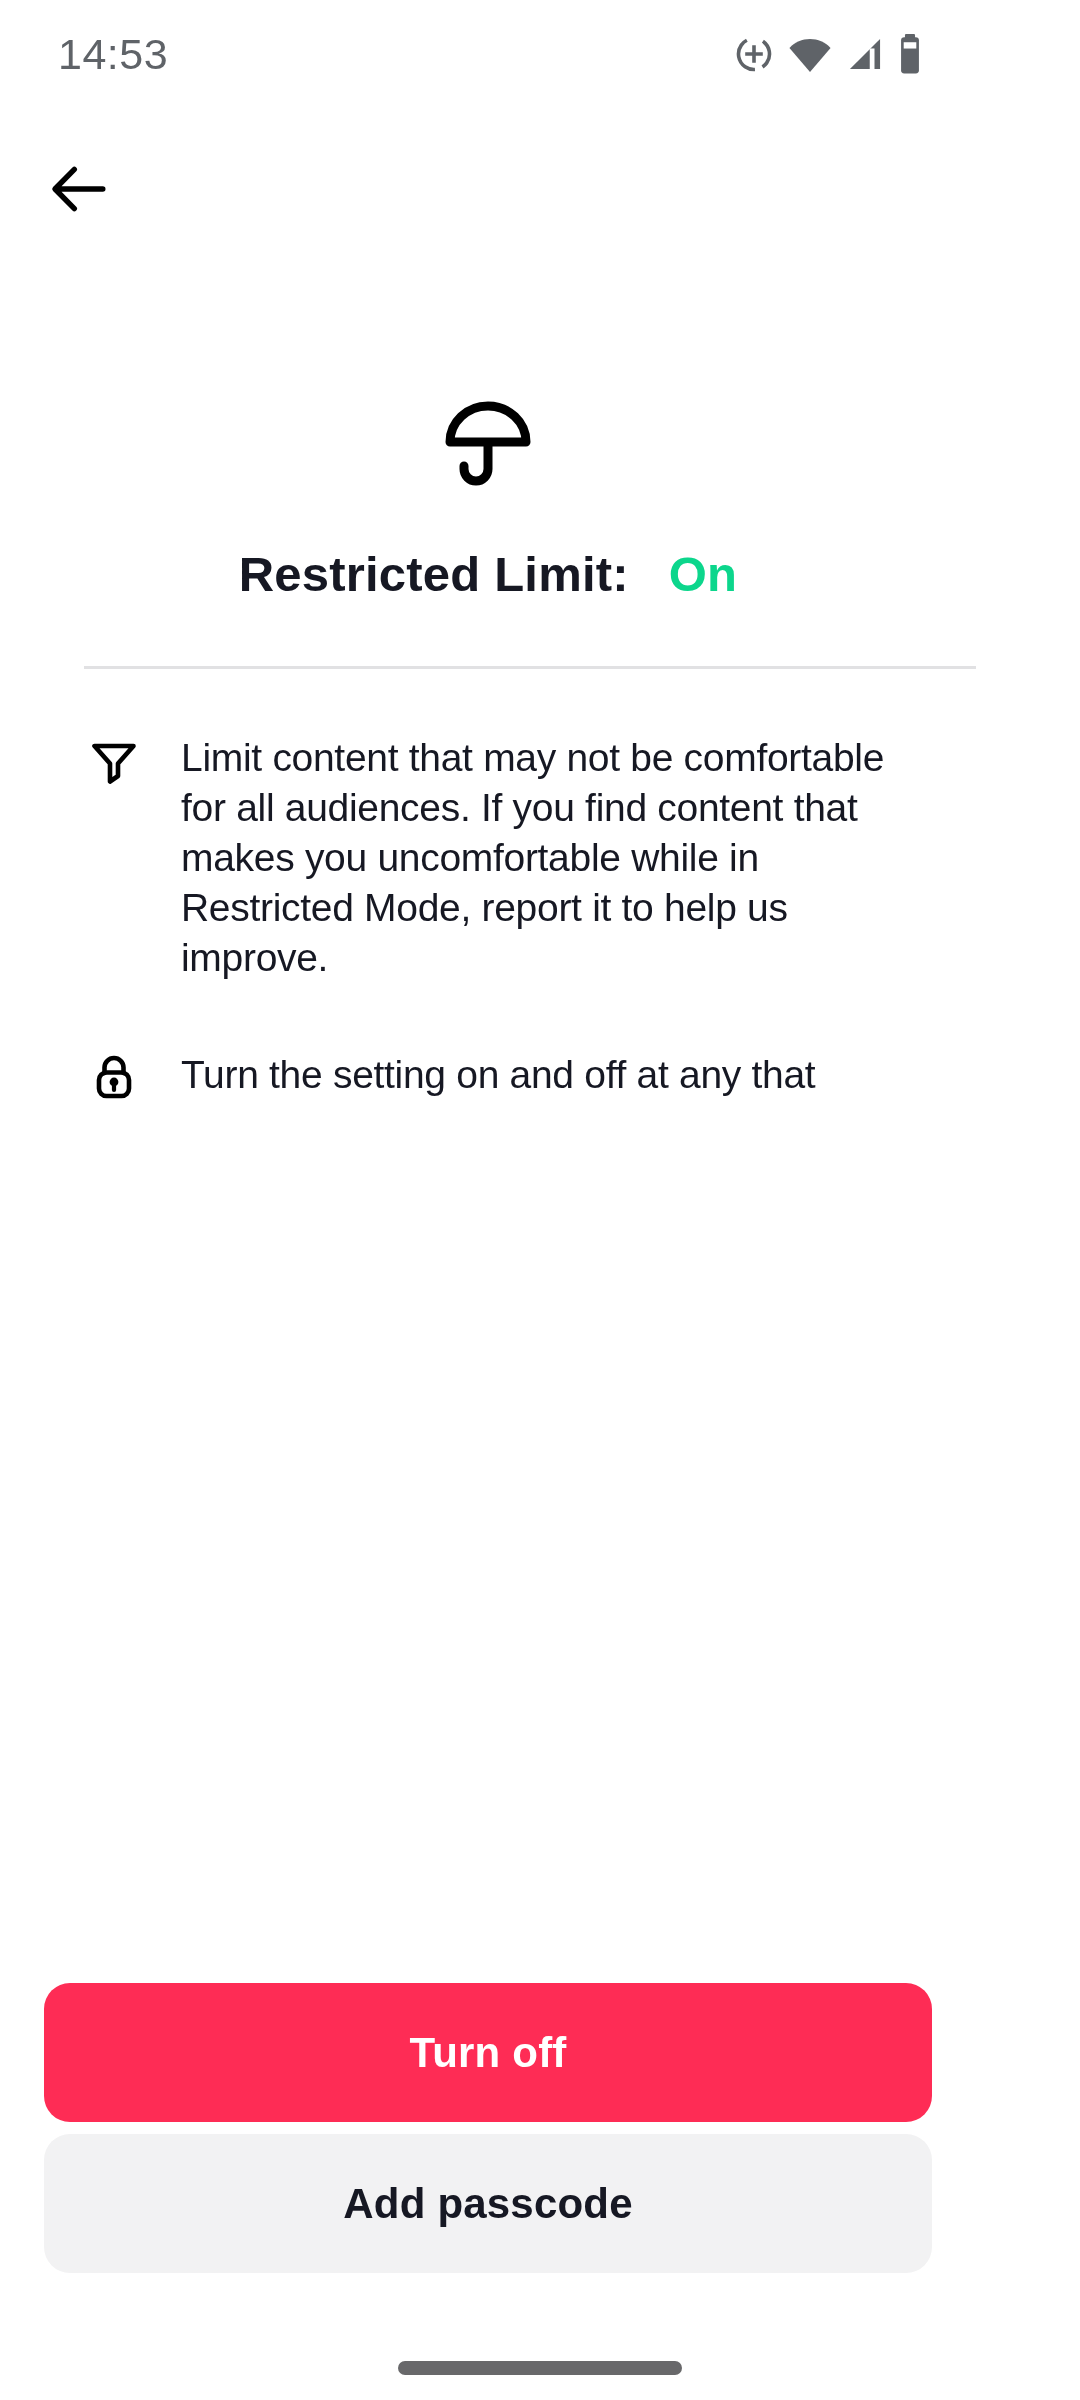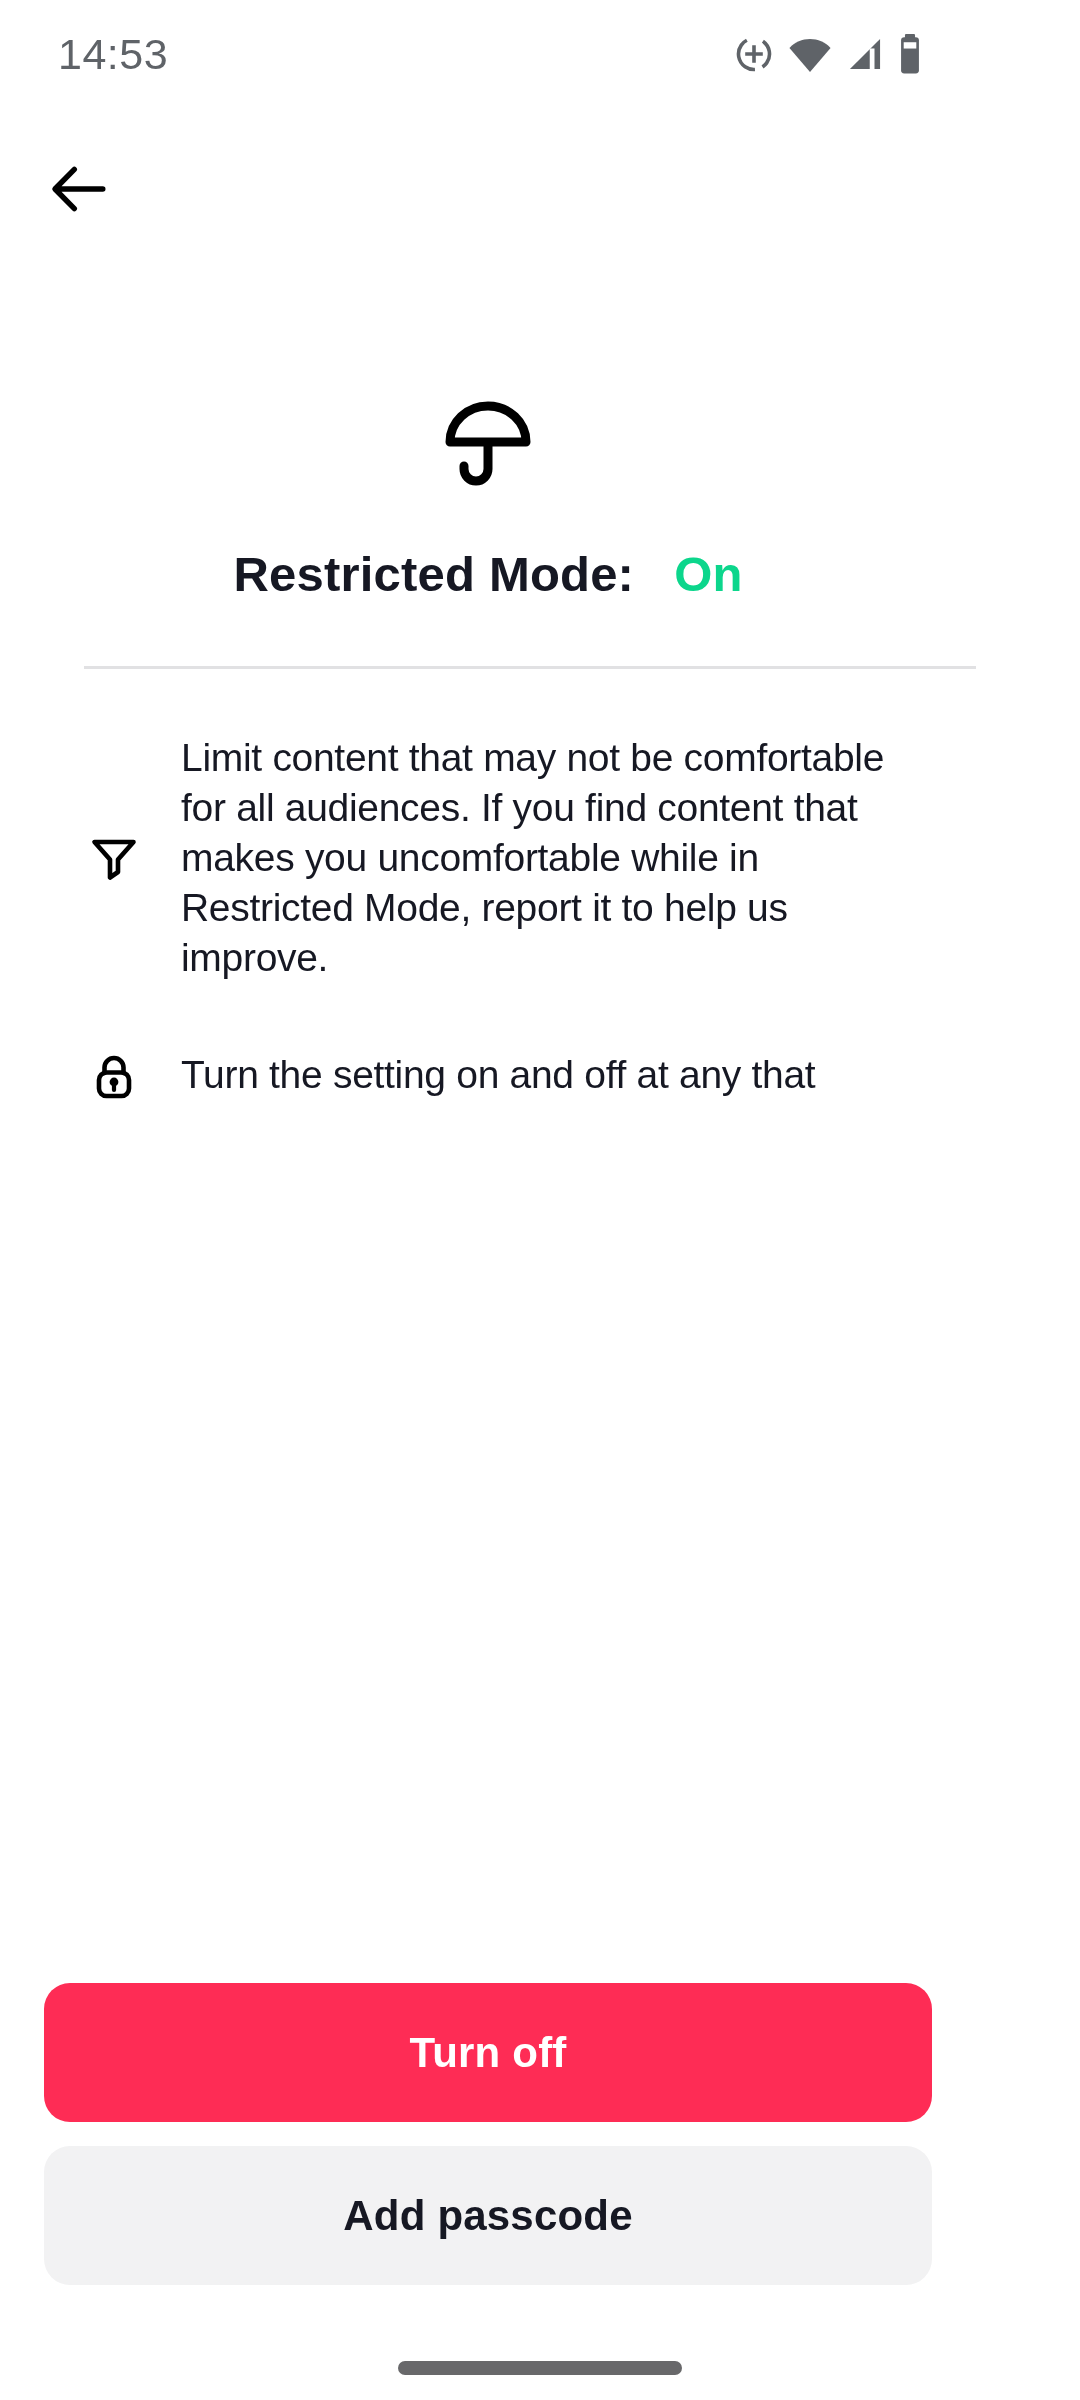--- a/index.html
+++ b/index.html
@@ -33,38 +33,38 @@
     color:var(--text-primary,#161823);letter-spacing:.2px;
   }
   .title .status-on{color:var(--accent-green,#0CD68C);margin-left:40px;font-weight:700;}
   
   .divider{
     position:absolute;top:666px;left:84px;width:912px;height:3px;
     background:var(--divider,#E1E1E3);border:none;margin:0;
   }
   
   .info{position:absolute;top:733px;left:88px;right:84px;}
-  .info-row{display:flex;align-items:center;margin-bottom:63px;}
+  .info-row{display:flex;align-items:flex-start;margin-bottom:63px;}
   .info-row .row-icon{flex:0 0 52px;width:52px;height:52px;margin-top:6px;}
   .info-row .row-icon svg{display:block;width:52px;height:52px;}
   .info-row p{
     margin:0 0 0 41px;max-width:790px;
     font-size:39px;line-height:50px;letter-spacing:-.3px;
     color:var(--text-primary,#161823);
   }
   .info-row.single p{line-height:58px;}
   
   .actions{position:absolute;left:44px;right:44px;top:1983px;}
   .btn{
     display:flex;align-items:center;justify-content:center;
     width:100%;height:139px;border:none;border-radius:26px;
     font-family:inherit;font-size:42px;font-weight:600;cursor:pointer;
     letter-spacing:.2px;
   }
-  .btn-primary{background:var(--accent-red,#FE2C55);color:#ffffff;margin-bottom:24px;}
+  .btn-primary{background:var(--accent-red,#FE2C55);color:#ffffff;margin-bottom:12px;}
   .btn-secondary{background:var(--button-gray,#F2F2F3);color:var(--text-primary,#161823);text-align:center;}
   
   .home-indicator{
     position:absolute;top:2361px;left:398px;width:284px;height:14px;
     border-radius:7px;background:var(--home-indicator,#68686A);
   }
 </style>
 </head>
 <body>
 
@@ -108,21 +108,21 @@
     </span>
   </button>
 
   <section class="hero">
     <span class="hero-icon">
       <svg viewBox="0 0 96 104" fill="none">
         <path d="M10 52a38 36 0 0 1 76 0z" stroke="#000" stroke-width="9" stroke-linecap="round" stroke-linejoin="round"></path>
         <path d="M48 54v25a12 12 0 0 1-24 0v-3" stroke="#000" stroke-width="9" stroke-linecap="round"></path>
       </svg>
     </span>
-    <h1 class="title"><span>Restricted Mode:</span><span class="status-on">On</span></h1>
+    <h1 class="title"><span>Restricted Limit:</span><span class="status-on">On</span></h1>
   </section>
 
   <hr class="divider">
 
   <section class="info">
     <div class="info-row">
       <span class="row-icon">
         <svg viewBox="0 0 52 52" fill="none">
           <path d="M6.5 7h39L30 24.5v12.5l-8 5.5V24.5Z" stroke="#000" stroke-width="4.6" stroke-linejoin="round"></path>
         </svg>

